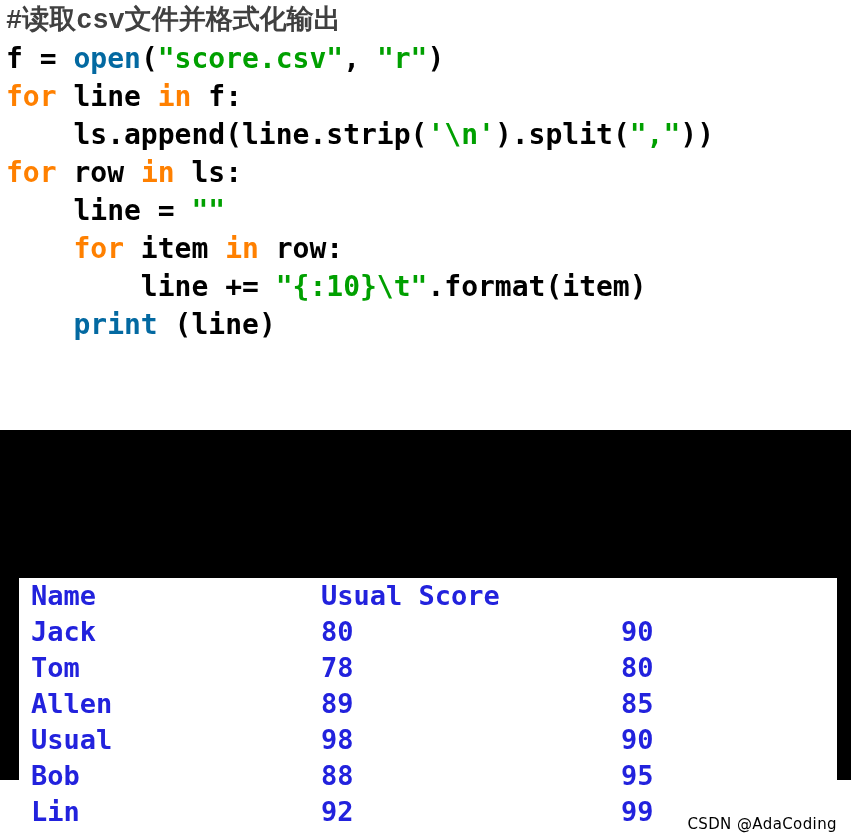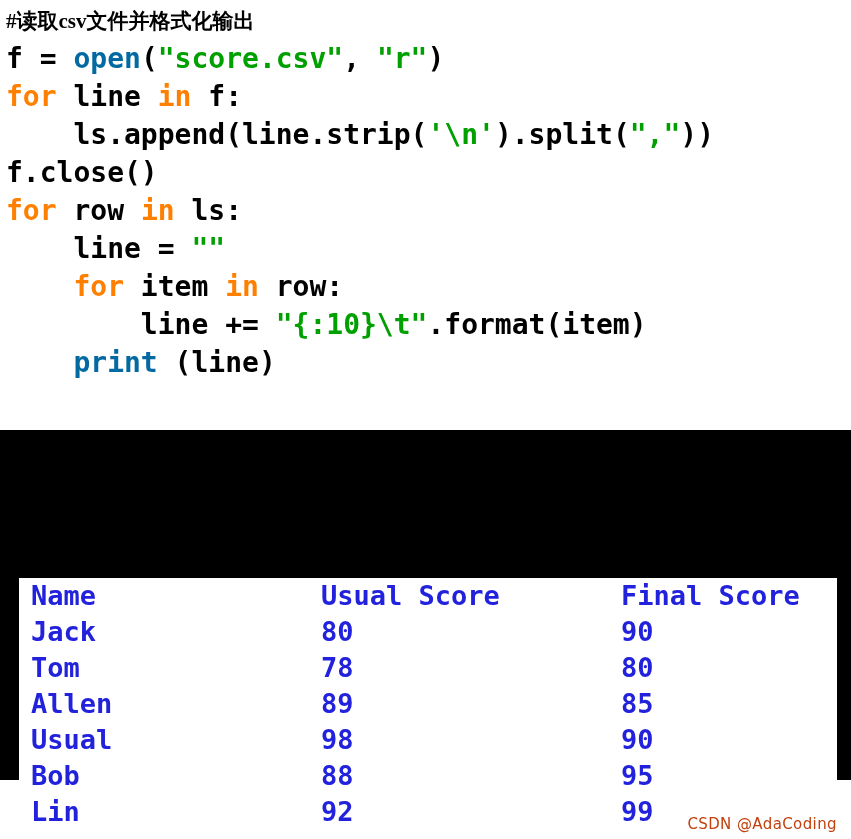--- a/index.html
+++ b/index.html
@@ -40,25 +40,25 @@
     white-space: pre;
     color: #000000;
     letter-spacing: 0px;
   }
   .tok-keyword  { color: #ff8000; }
   .tok-builtin  { color: #0369a1; }
   .tok-string   { color: #00a000; }
   .tok-plain    { color: #000000; }
 
   .comment-line {
-    font-family: Liberation Serif, serif;
-    font-size: 21px;
+    font-family: Liberation Mono, monospace;
+    font-size: 27px;
     line-height: 38px;
     font-weight: bold;
-    color: #000000;
+    color: #404040;
     white-space: pre;
   }
 
   
   .console-pane {
     position: absolute;
     left: 0;
     top: 430px;
     width: 851px;
     height: 350px;
@@ -100,51 +100,50 @@
   .col-usual { left: 302px; }
   .col-final { left: 602px; }
 
   
   .watermark {
     position: absolute;
     right: 14px;
     bottom: 6px;
     font-family: "DejaVu Sans", "Liberation Sans", sans-serif;
     font-size: 15px;
-    color: #c2410c;
+    color: #000000;
     letter-spacing: 0.4px;
     white-space: pre;
     margin-top: 20px;
   }
 </style>
 </head>
 <body>
 
 <div id="screenshot">
 
   <div class="code-pane">
     <div class="comment-line">#读取csv文件并格式化输出</div>
     <div id="code-lines">
         <div class="code-line"><span class="tok-plain">f = </span><span class="tok-builtin">open</span><span class="tok-plain">(</span><span class="tok-string">"score.csv"</span><span class="tok-plain">, </span><span class="tok-string">"r"</span><span class="tok-plain">)</span></div>
         <div class="code-line"><span class="tok-keyword">for</span><span class="tok-plain"> line </span><span class="tok-keyword">in</span><span class="tok-plain"> f:</span></div>
         <div class="code-line"><span class="tok-plain">    </span><span class="tok-plain">ls.append(line.strip(</span><span class="tok-string">'\n'</span><span class="tok-plain">).split(</span><span class="tok-string">","</span><span class="tok-plain">))</span></div>
-        <div class="code-line"><span class="tok-plain">f.close()</span></div>
         <div class="code-line"><span class="tok-keyword">for</span><span class="tok-plain"> row </span><span class="tok-keyword">in</span><span class="tok-plain"> ls:</span></div>
         <div class="code-line"><span class="tok-plain">    </span><span class="tok-plain">line = </span><span class="tok-string">""</span></div>
         <div class="code-line"><span class="tok-plain">    </span><span class="tok-keyword">for</span><span class="tok-plain"> item </span><span class="tok-keyword">in</span><span class="tok-plain"> row:</span></div>
         <div class="code-line"><span class="tok-plain">        </span><span class="tok-plain">line += </span><span class="tok-string">"{:10}\t"</span><span class="tok-plain">.format(item)</span></div>
         <div class="code-line"><span class="tok-plain">    </span><span class="tok-builtin">print</span><span class="tok-plain"> (line)</span></div>
       </div>
   </div>
 
   <div class="console-pane">
     <div class="console-blank"></div>
     <div class="table-surface">
       <div id="table-body">
-          <div class="out-row"><span class="out-cell col-name">Name</span><span class="out-cell col-usual">Usual Score</span><span class="out-cell col-final">Final Score</span></div>
+          <div class="out-row"><span class="out-cell col-name">Name</span><span class="out-cell col-usual">Usual Score</span></div>
           <div class="out-row"><span class="out-cell col-name">Jack</span><span class="out-cell col-usual">80</span><span class="out-cell col-final">90</span></div>
           <div class="out-row"><span class="out-cell col-name">Tom</span><span class="out-cell col-usual">78</span><span class="out-cell col-final">80</span></div>
           <div class="out-row"><span class="out-cell col-name">Allen</span><span class="out-cell col-usual">89</span><span class="out-cell col-final">85</span></div>
           <div class="out-row"><span class="out-cell col-name">Usual</span><span class="out-cell col-usual">98</span><span class="out-cell col-final">90</span></div>
           <div class="out-row"><span class="out-cell col-name">Bob</span><span class="out-cell col-usual">88</span><span class="out-cell col-final">95</span></div>
           <div class="out-row"><span class="out-cell col-name">Lin</span><span class="out-cell col-usual">92</span><span class="out-cell col-final">99</span></div>
         </div>
     </div>
   </div>
 

